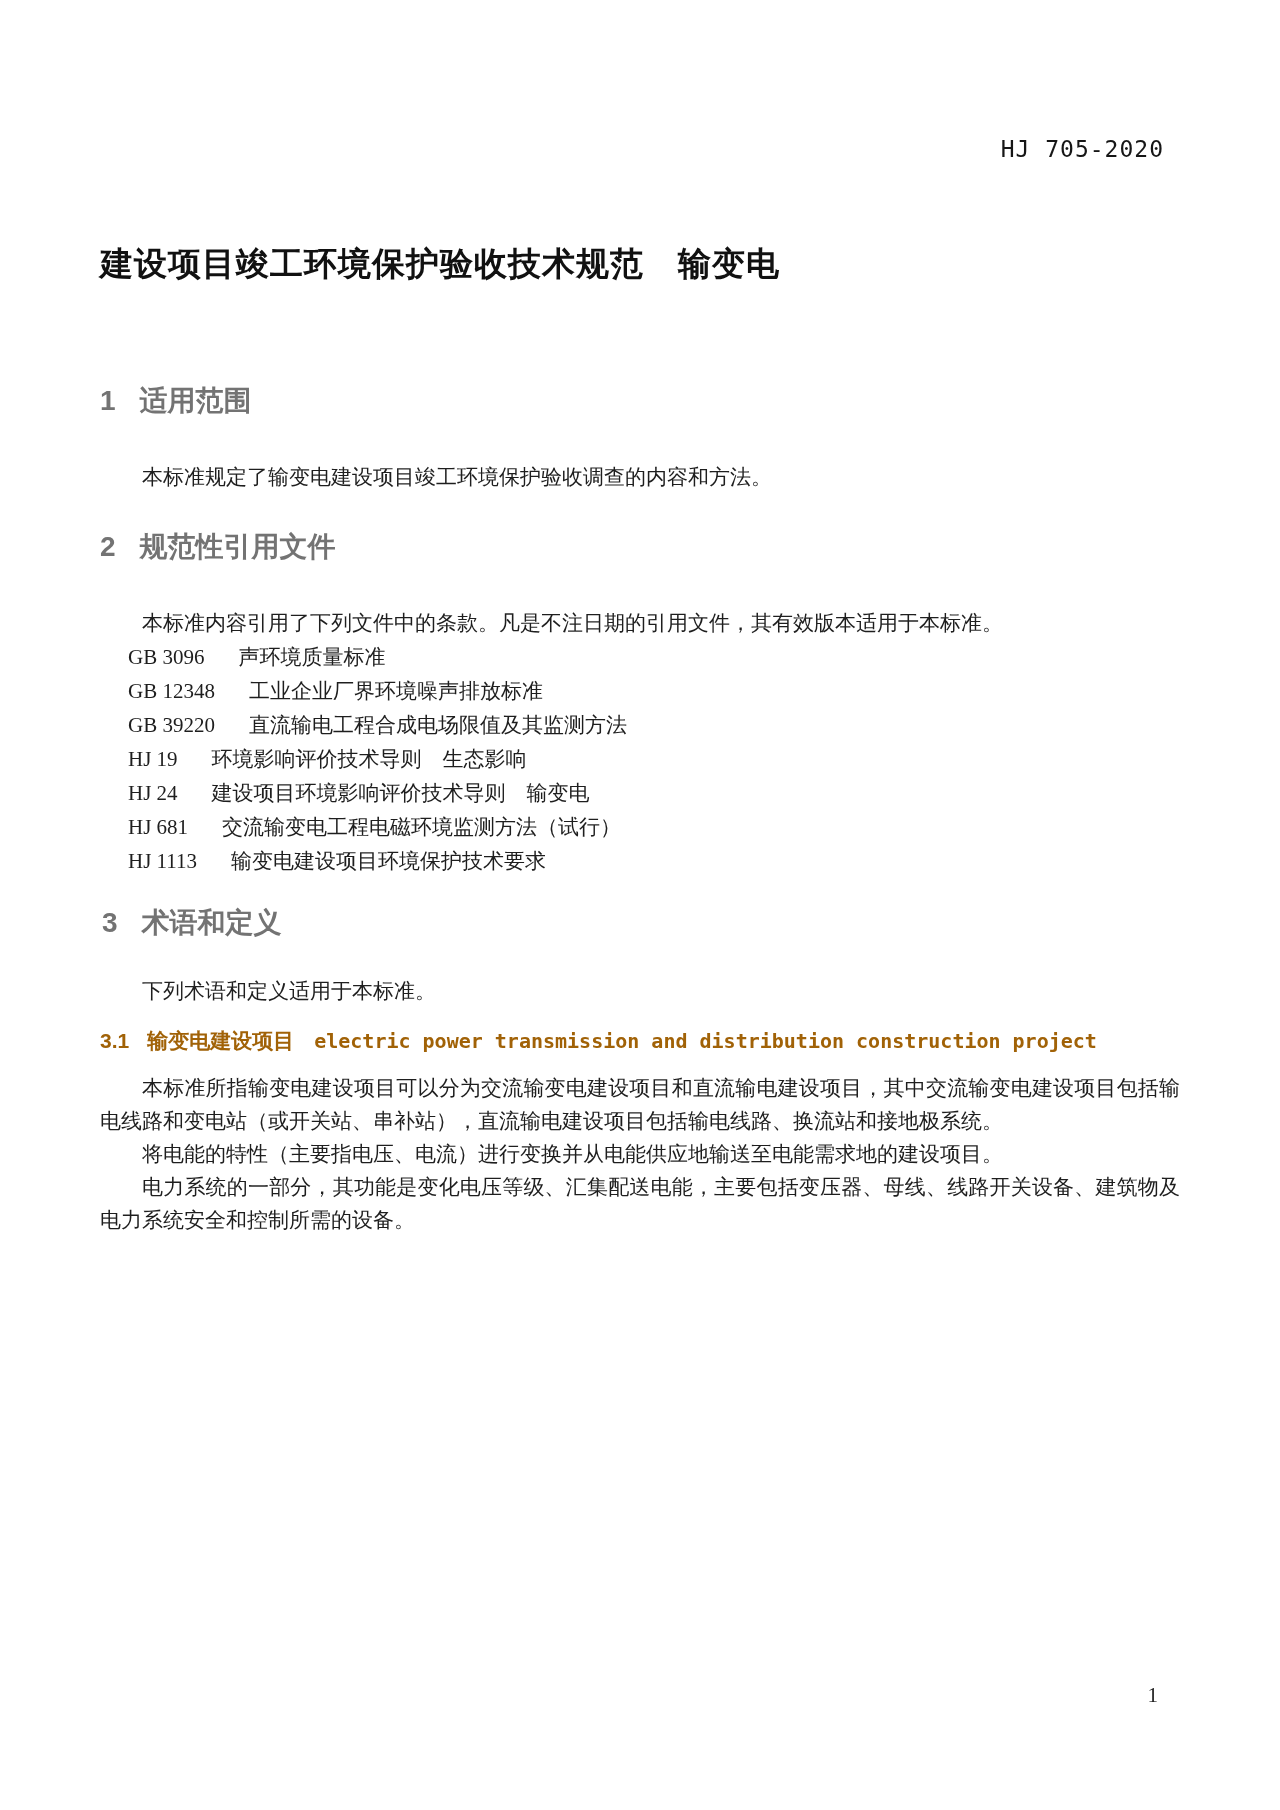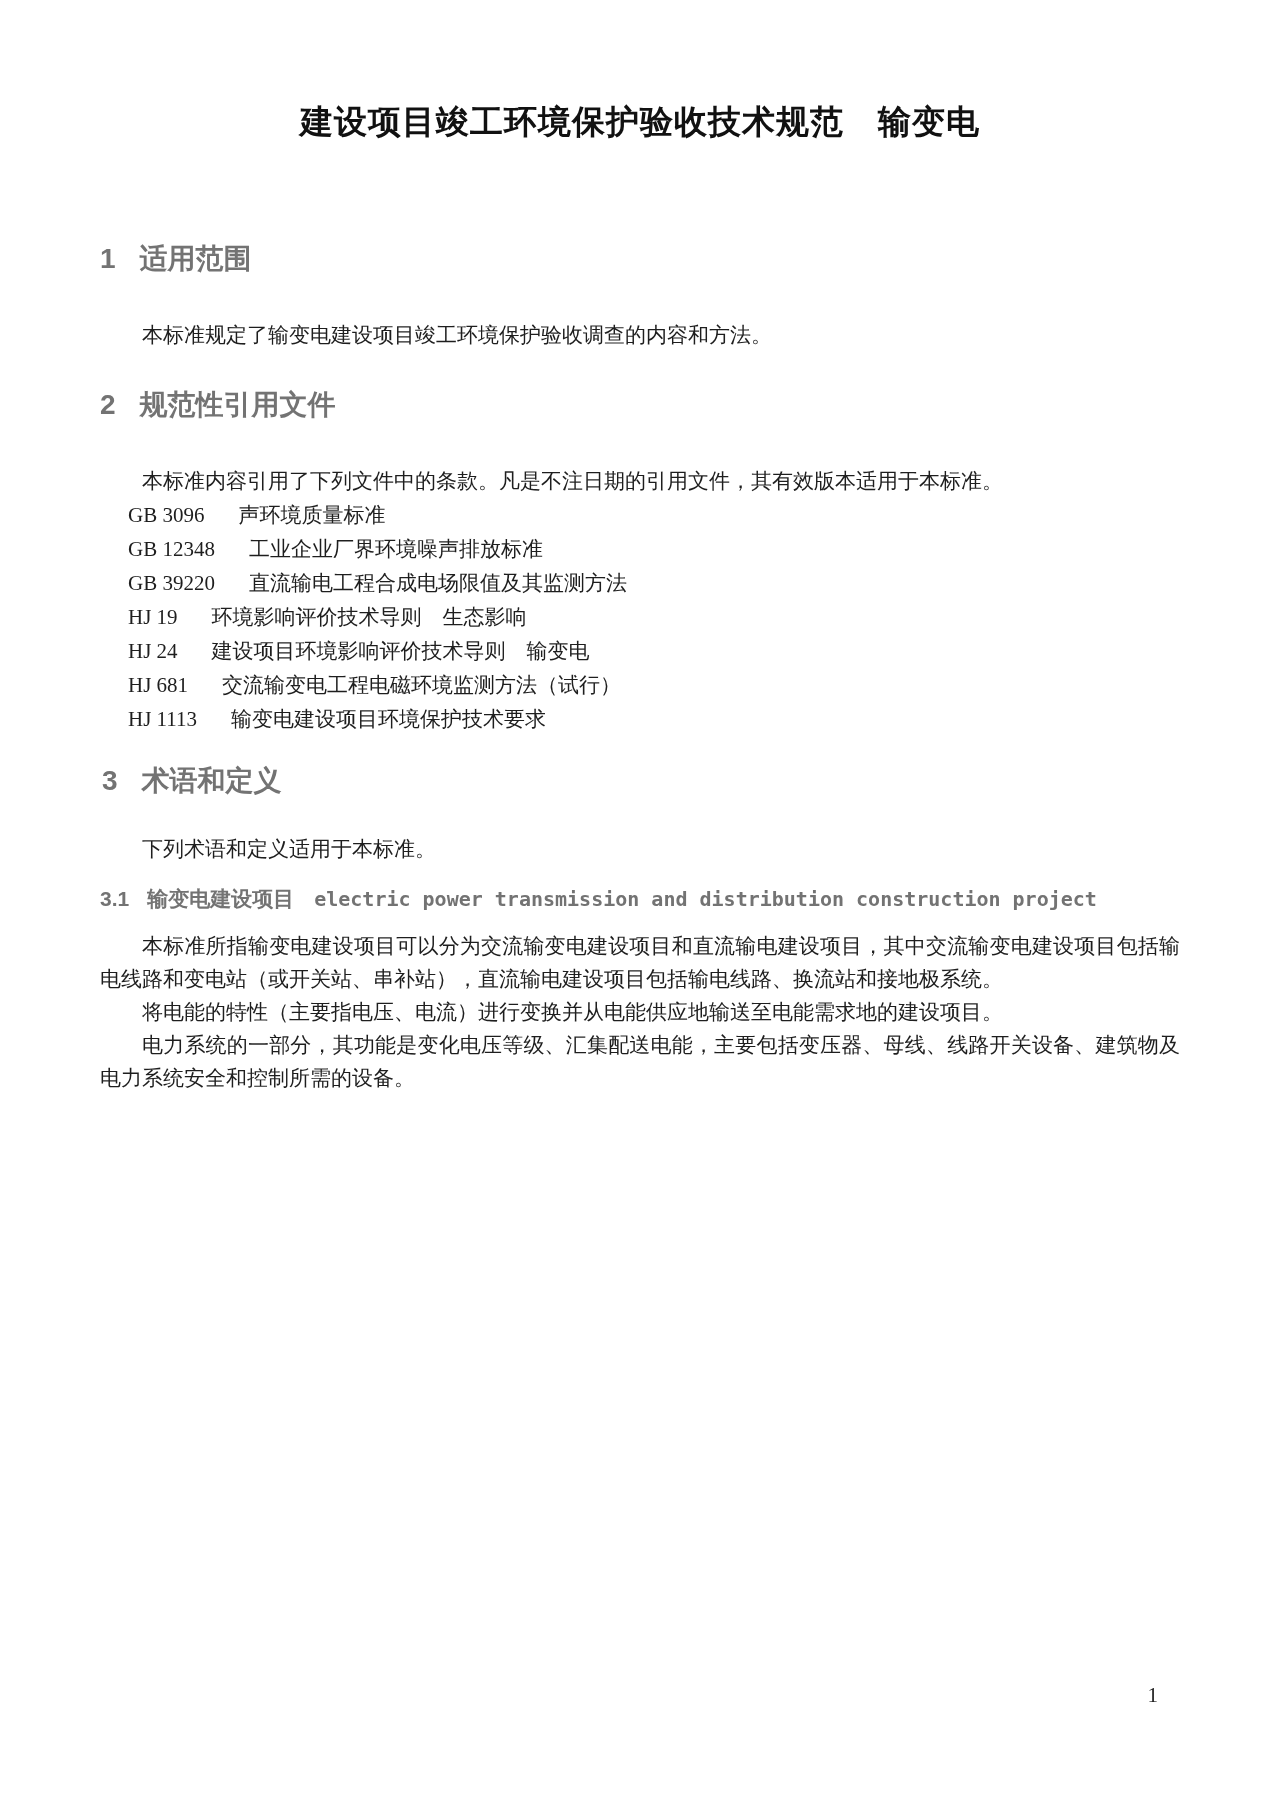--- a/index.html
+++ b/index.html
@@ -17,22 +17,21 @@
     padding-top:136px;
     padding-right:16px;
     text-align:right;
     font-family:"DejaVu Sans Mono", monospace;
     font-size:23px;
     letter-spacing:1px;
     color:#161616;
   }
 
   .doc-title{
-    margin-top:100px;
-    text-align:center;
+    margin-top:80px;
     font-family:"Liberation Sans", sans-serif;
     font-weight:bold;
     font-size:33px;
     line-height:44px;
     letter-spacing:1px;
     color:#111;
   }
 
   .section-heading{
     font-family:"Liberation Sans", sans-serif;
@@ -62,21 +61,21 @@
     white-space:nowrap;
   }
   .ref-code{margin-right:34px;}
 
   .term-heading{
     font-family:"Liberation Sans", sans-serif;
     font-weight:bold;
     font-size:21px;
     line-height:30px;
     margin:20px 0 16px;
-    color:#737373;
+    color:#a16207;
   }
   .term-heading.t1{margin-top:18px;}
   .t-num{margin-right:18px;}
   .t-zh{margin-right:6px;}
   .t-en{
     font-family:"DejaVu Sans Mono", monospace;
     font-size:20px;
     margin-left:14px;
     letter-spacing:0;
   }
@@ -89,20 +88,21 @@
     font-size:21px;
     color:#1e1e1e;
   }
 </style>
 </head>
 <body>
 
 <div class="page">
   <div class="content">
 
+    <div class="doc-header">HJ 705-2020</div>
 
     <div class="doc-title">建设项目竣工环境保护验收技术规范　输变电</div>
 
     <div class="section-heading first">
       <span class="h-num">1</span><span>适用范围</span>
     </div>
     <p class="body">本标准规定了输变电建设项目竣工环境保护验收调查的内容和方法。</p>
 
     <div class="section-heading">
       <span class="h-num">2</span><span>规范性引用文件</span>

